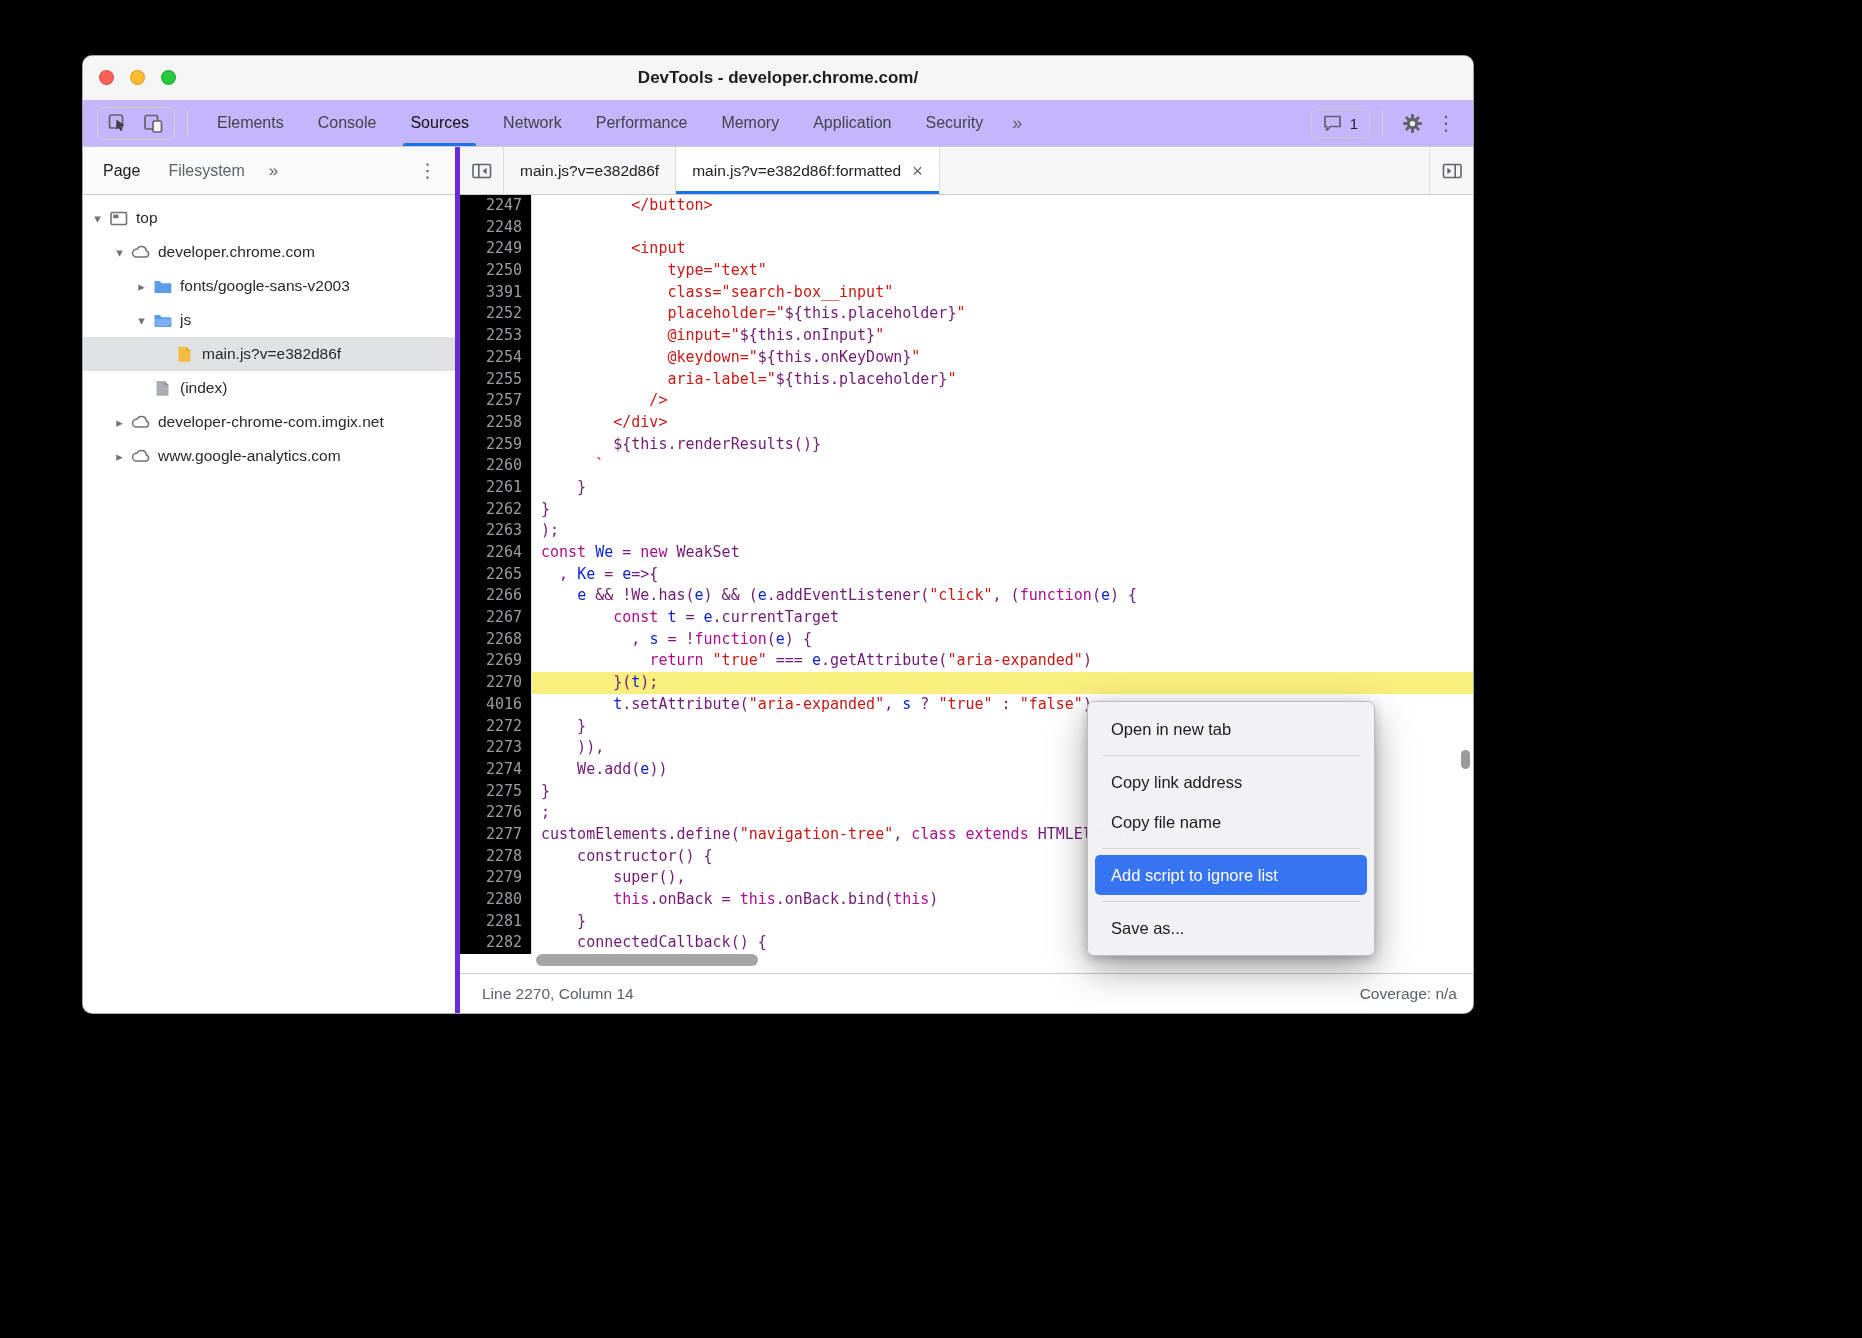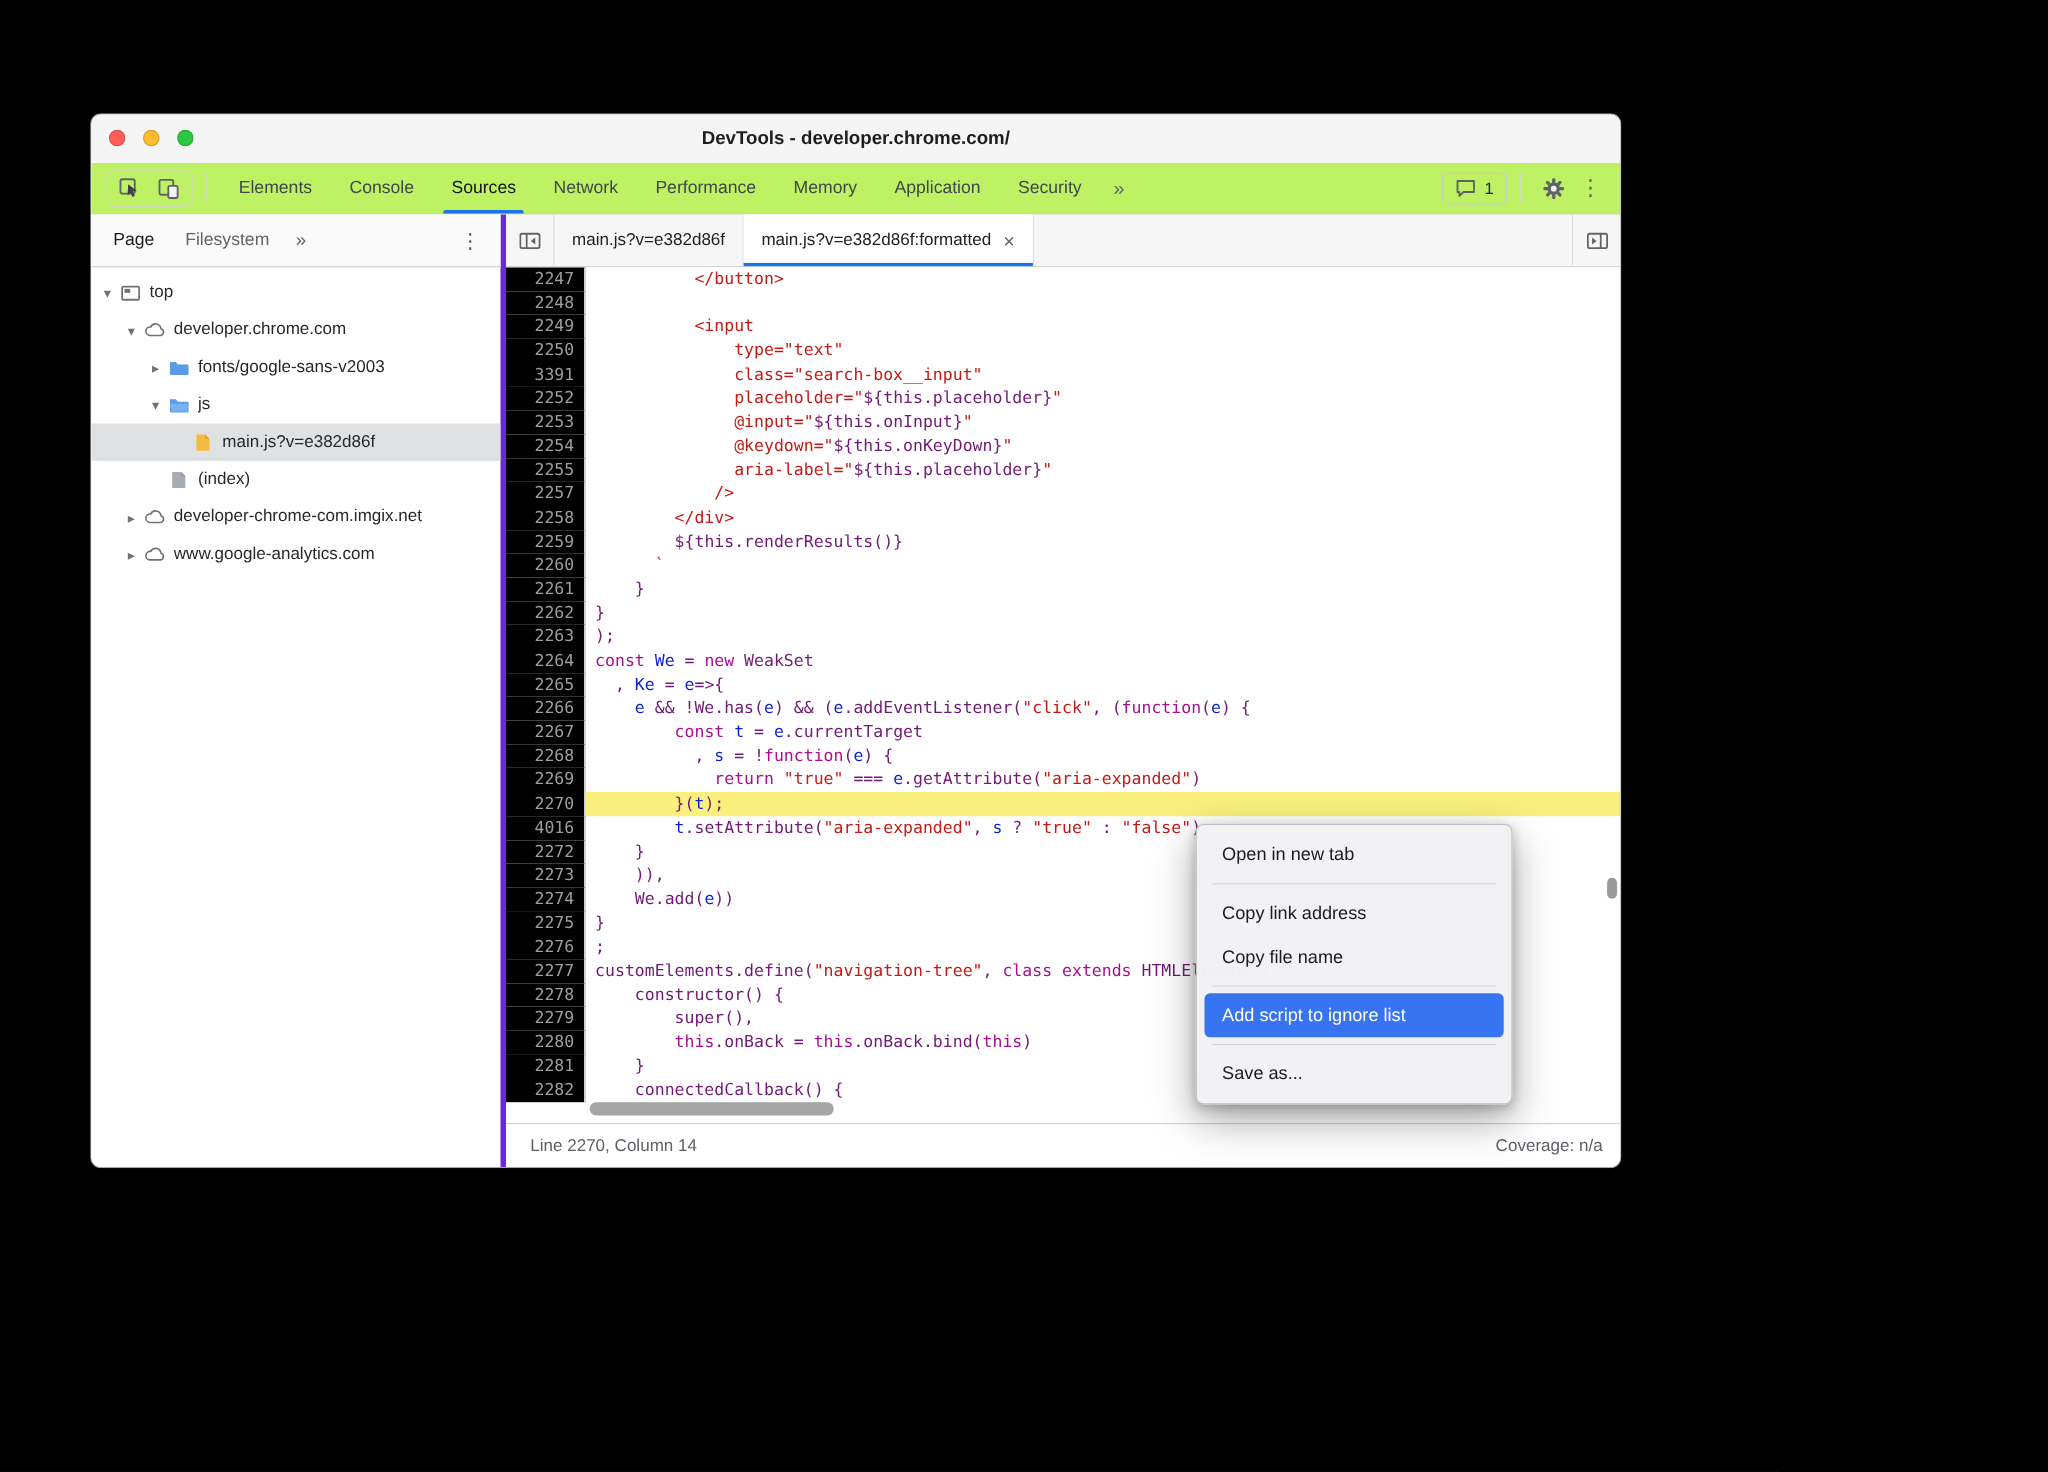--- a/index.html
+++ b/index.html
@@ -3,33 +3,33 @@
 <meta charset="utf-8">
 <style>
   * { box-sizing: border-box; margin: 0; padding: 0; }
   html,body { width:1862px; height:1338px; background:#000; font-family:"Liberation Sans",sans-serif; }
 
   .window{
     position:absolute; left:82px; top:55px; width:1392px; height:959px;
     background:#fff; border-radius:10px; overflow:hidden;
     border:1px solid rgba(0,0,0,.35);
     box-shadow:0 30px 80px rgba(0,0,0,.75);
-    display:flex; flex-direction:column;margin-top:48px;
+    display:flex; flex-direction:column;
   }
 
   
   .titlebar{ height:44px; background:#f5f5f6; position:relative; flex:none;
     display:flex; align-items:center; justify-content:center; }
   .traffic{ position:absolute; left:16px; top:14px; display:flex; gap:16px; }
   .tl{ width:15px; height:15px; border-radius:50%; border:1px solid rgba(0,0,0,.15); }
   .tl.red{ background:#ff5f57; } .tl.yellow{ background:#febc2e; } .tl.green{ background:#28c840; }
   .title{ font-size:17px; font-weight:bold; color:#1d1d1f; }
 
   
-  .toolbar{ height:47px; flex:none; background:#bef264; border-bottom:1px solid #c9cccf;
+  .toolbar{ height:47px; flex:none; background:#c4b5fd; border-bottom:1px solid #c9cccf;
     display:flex; align-items:center; padding:0 10px 0 14px; }
   .icon-pair{ display:flex; align-items:center; gap:14px; border:1px solid #d2d2d4;
     border-radius:6px; padding:5px 10px; }
   .vsep{ width:1px; height:26px; background:#d6d6d8; margin:0 12px; flex:none; }
   .ptabs{ display:flex; height:100%; align-items:stretch; }
   .ptab{ padding:0 17px; display:flex; align-items:center; font-size:16px; color:#40454a;
     position:relative; white-space:nowrap; }
   .ptab.active{ color:#111; }
   .ptab.active::after{ content:""; position:absolute; left:10px; right:10px; bottom:0;
     height:3px; background:#1a73e8; border-radius:2px 2px 0 0; }

